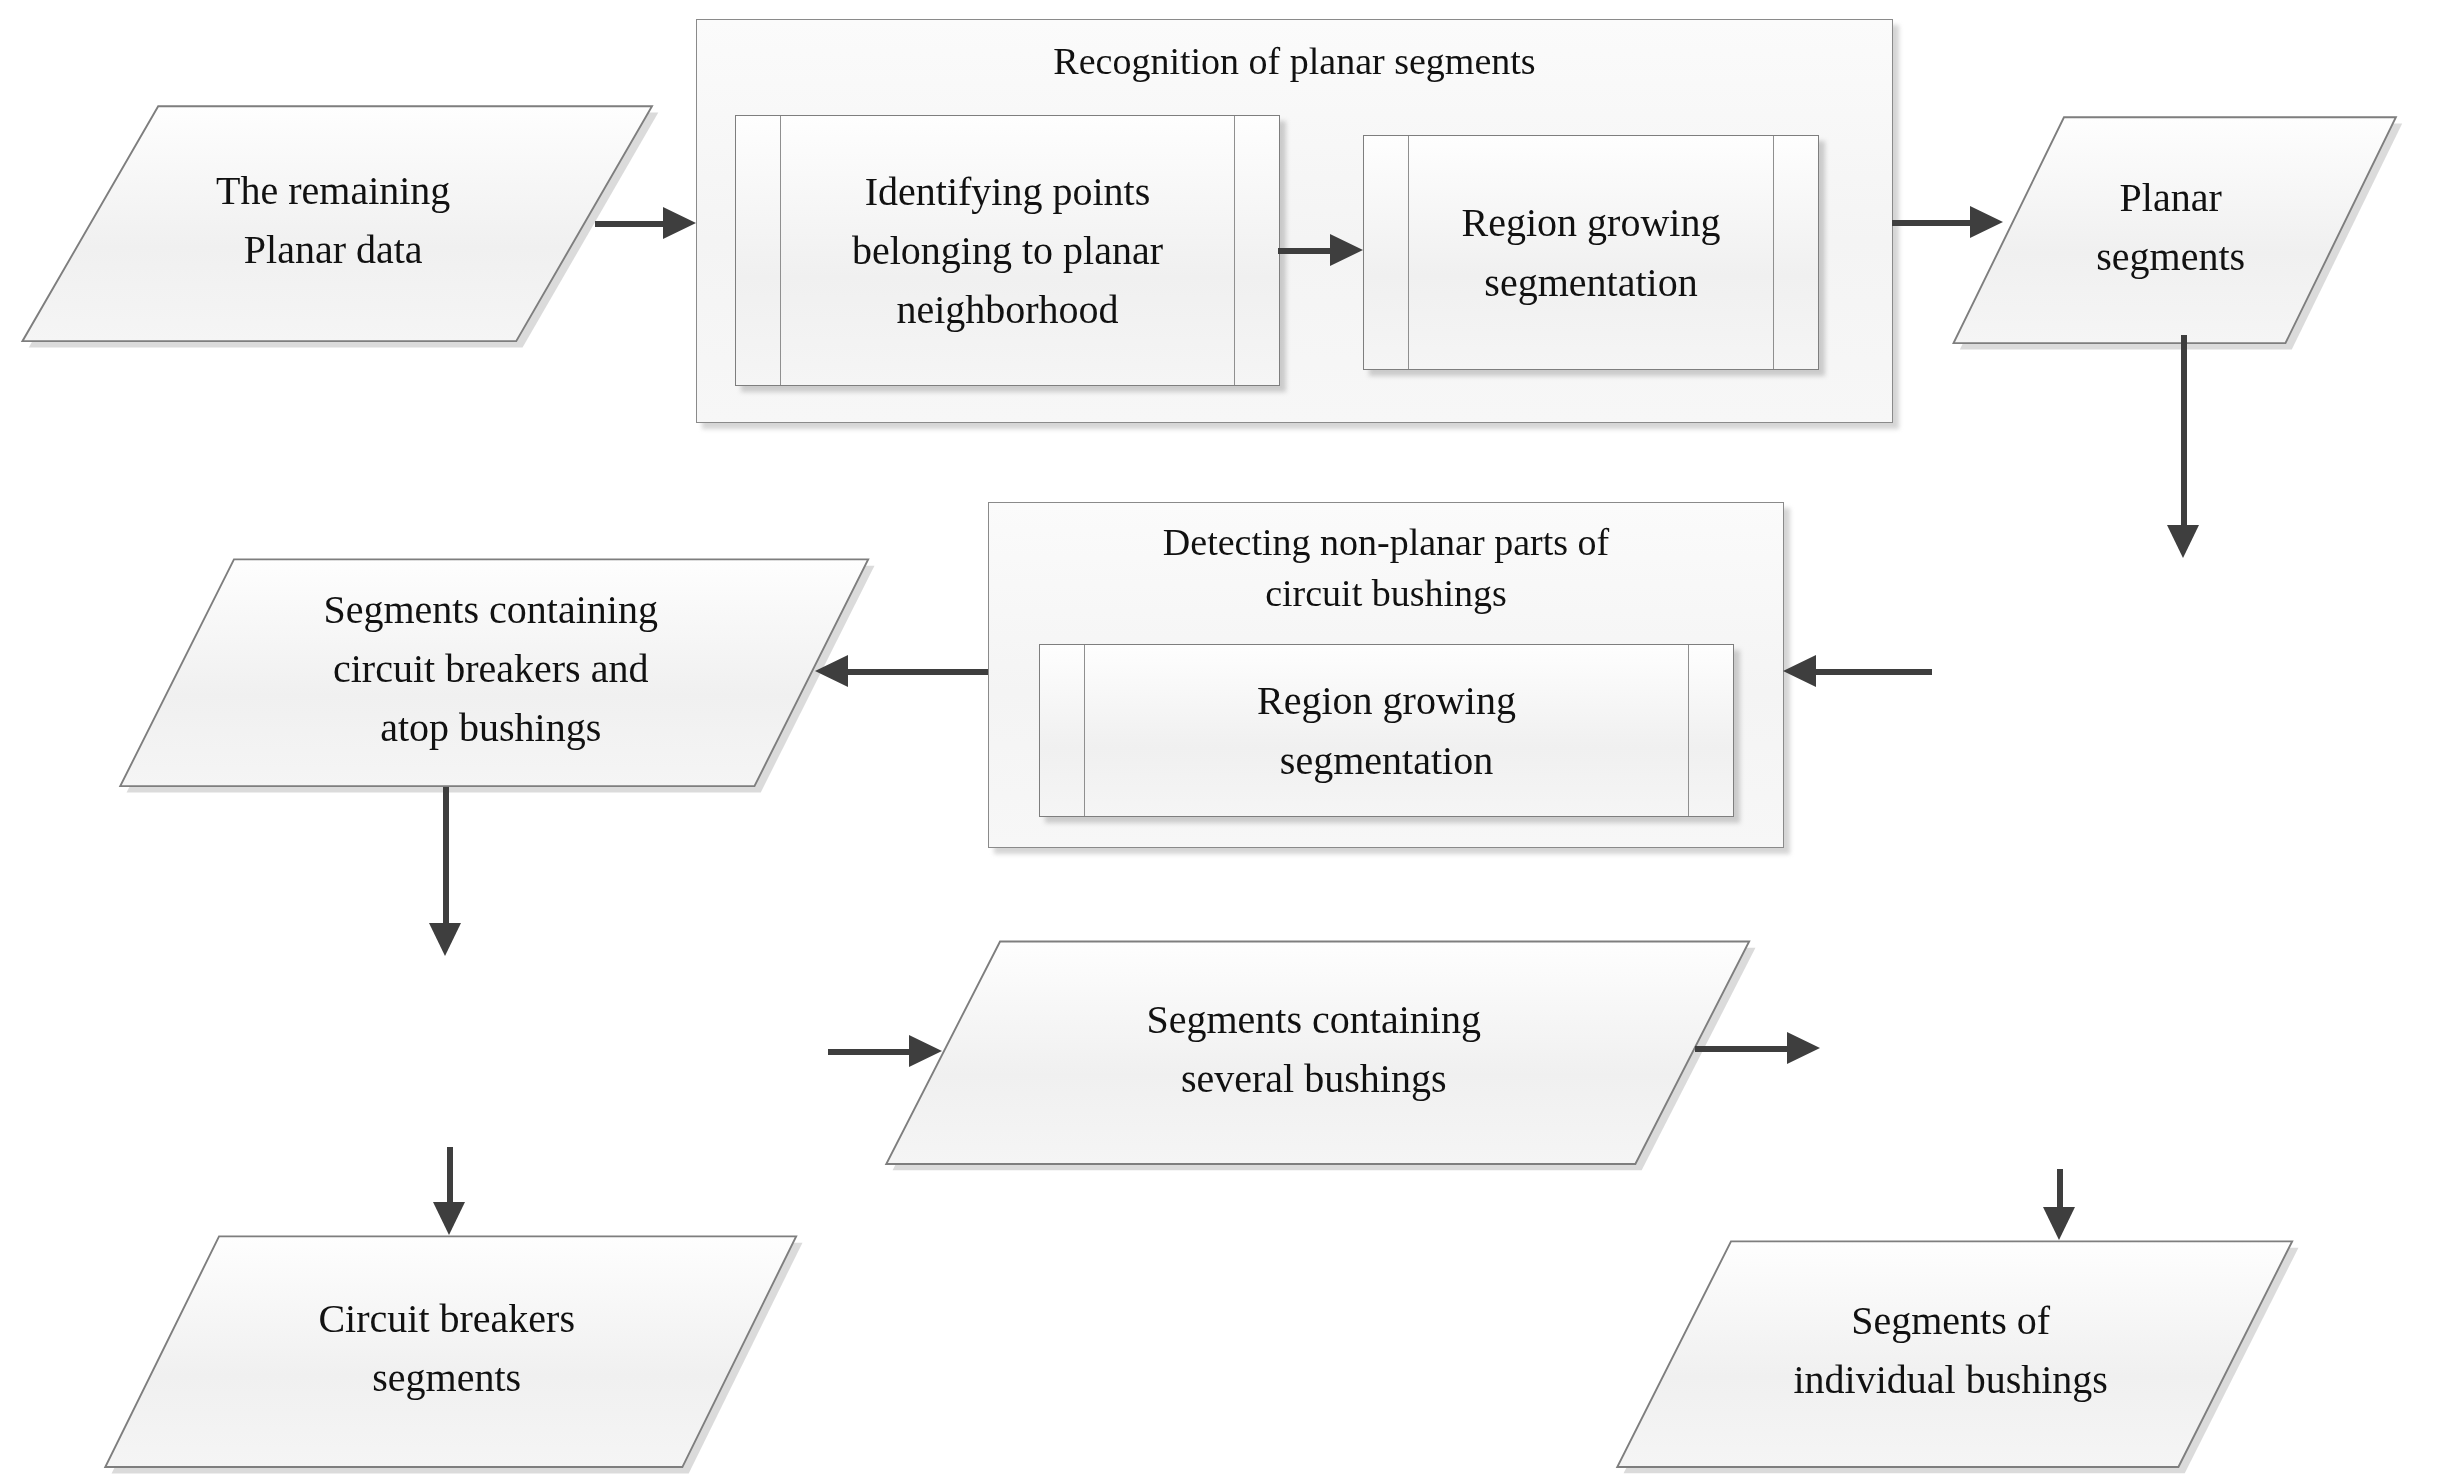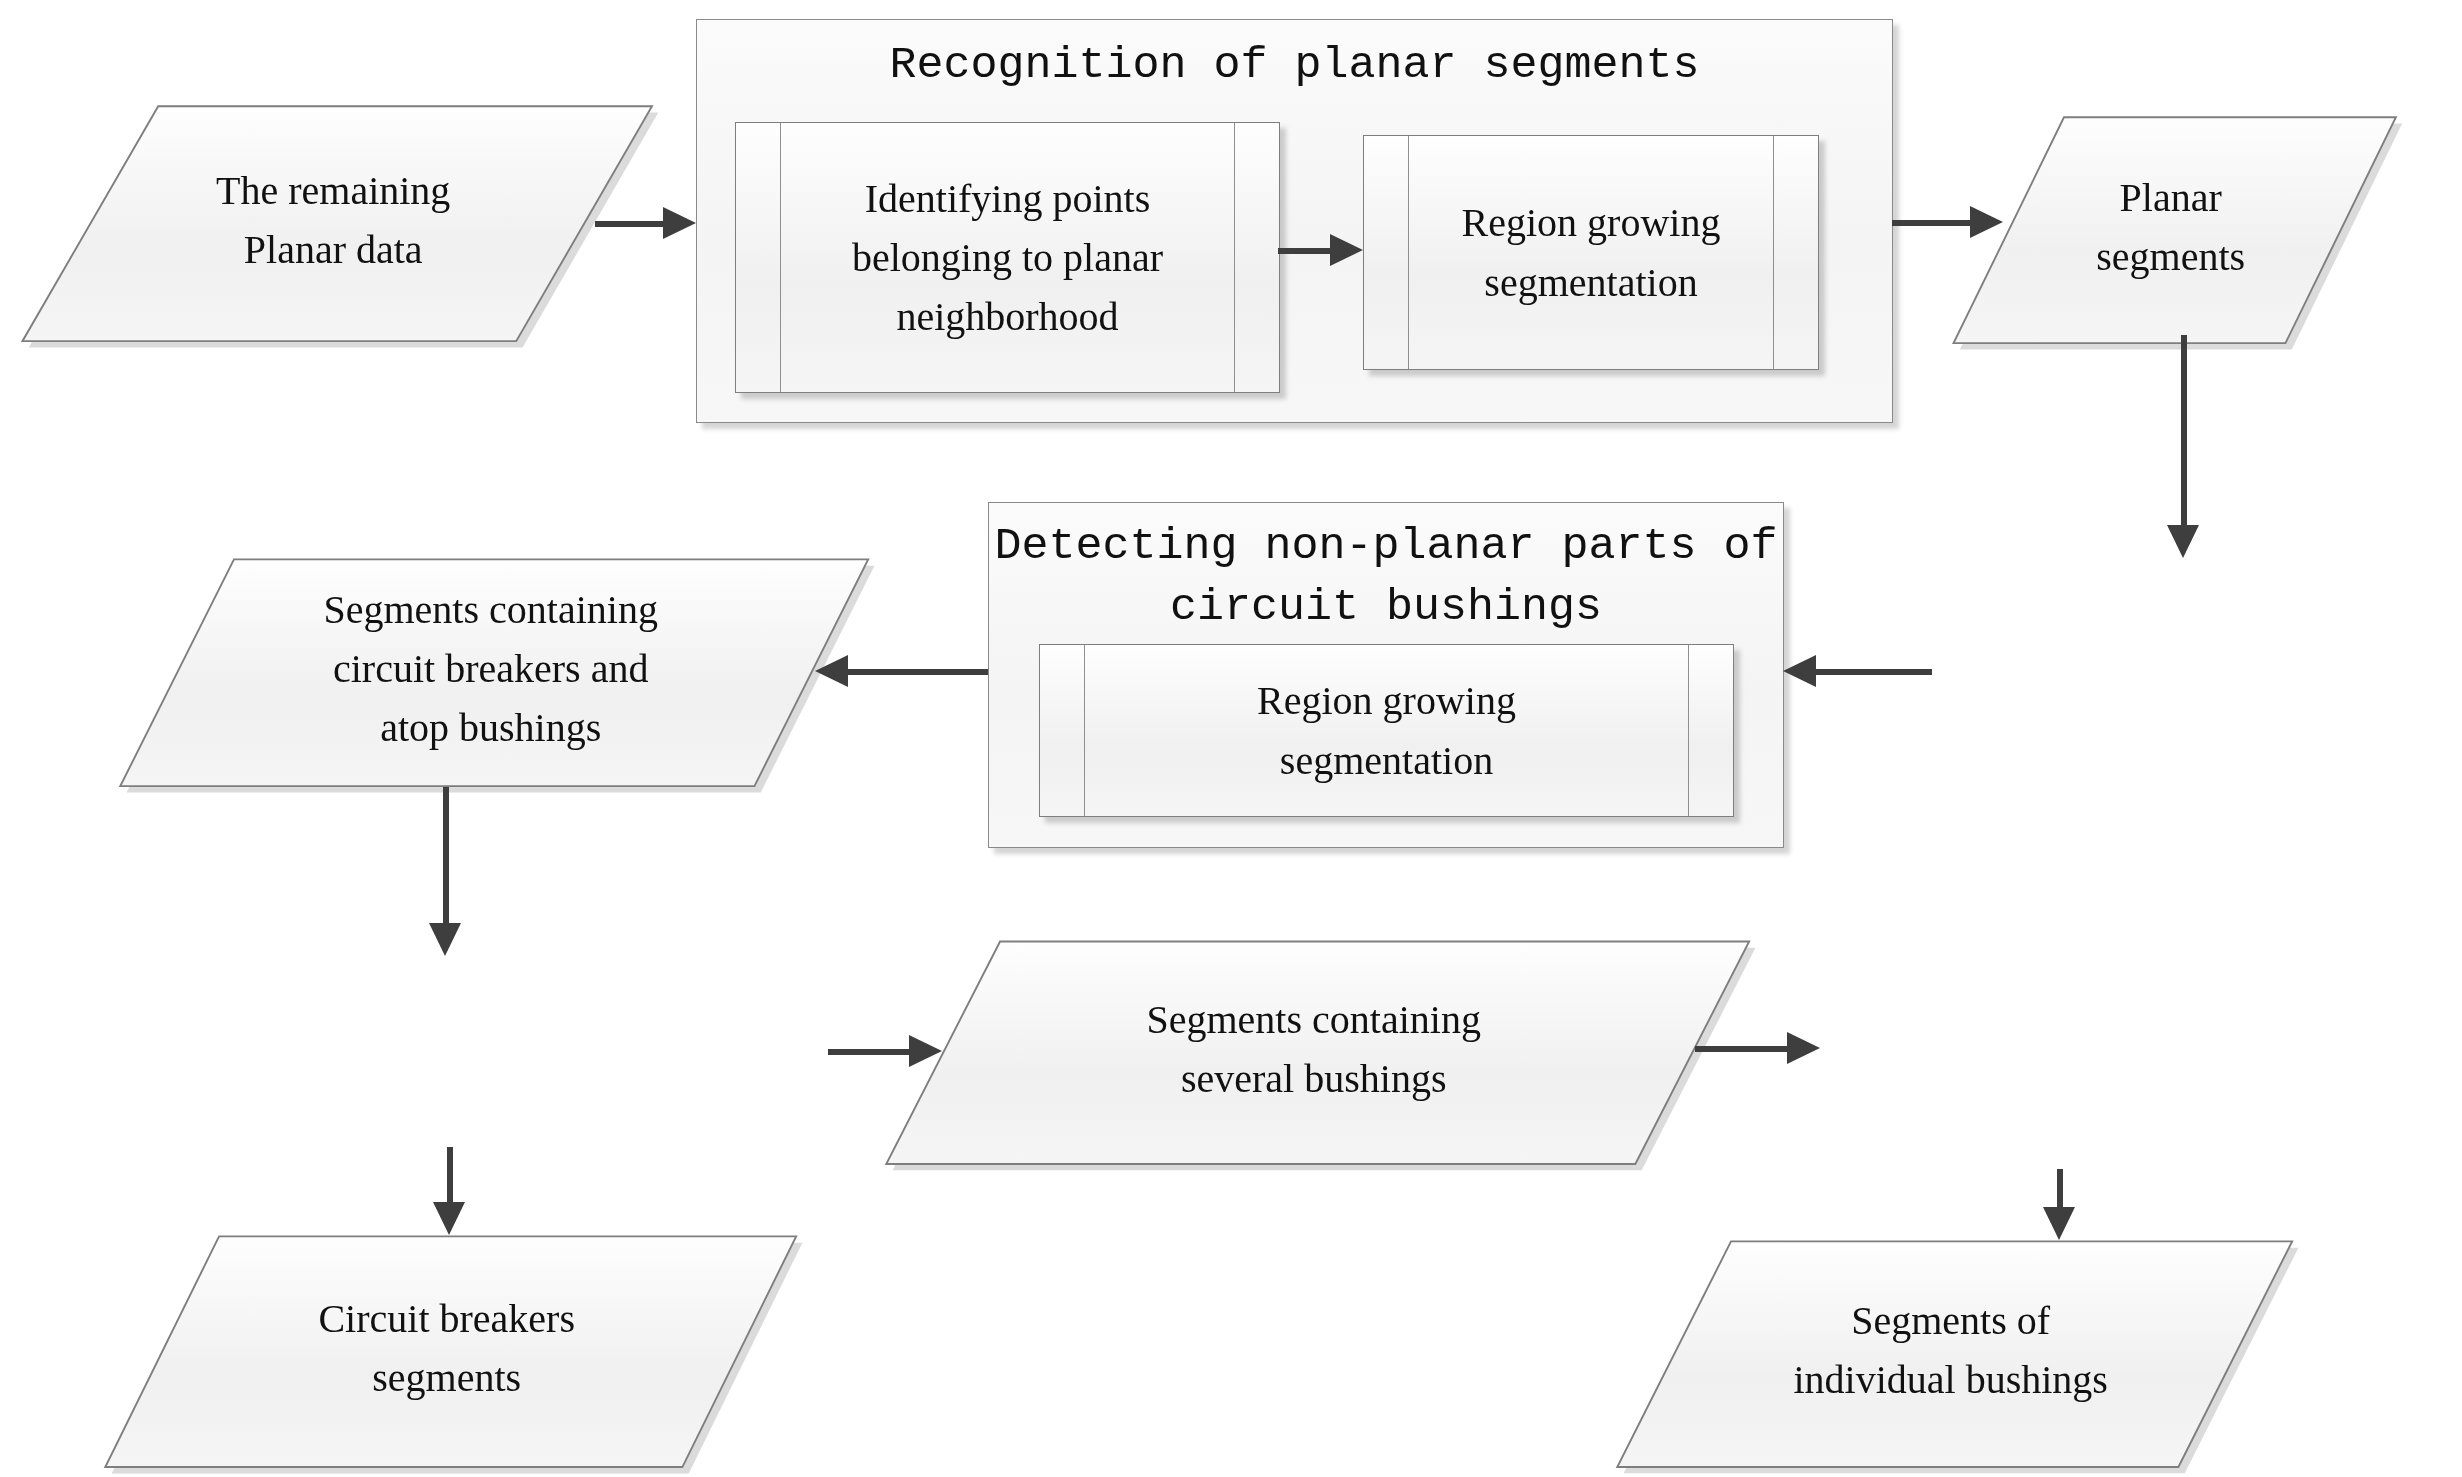--- a/index.html
+++ b/index.html
@@ -34,24 +34,23 @@
     background: linear-gradient(180deg, #fbfbfb 0%, #f4f4f4 55%, #f7f7f7 100%);
     border: 1.9px solid #8a8a8a;
     box-shadow: 6.3px 6.3px 4.4px rgba(150,150,150,0.40);
     z-index: 1;
   }
   .group-title {
     position: absolute;
     left: 0; right: 0;
     text-align: center;
     white-space: pre-line;
-    font-size: 45px;
+    font-size: 38px;
     line-height: 1.35;
     z-index: 2;
-    font-family: Liberation Mono, monospace;
   }
 
   
   .rect {
     position: absolute;
     background: linear-gradient(180deg, #fefefe 0%, #f1f1f1 60%, #f5f5f5 100%);
     border: 1.9px solid #7e7e7e;
     box-shadow: 6.3px 6.3px 4.4px rgba(150,150,150,0.45);
     z-index: 3;
   }
@@ -128,21 +127,21 @@
 
   <div class="para" style="left:21px; top:105px; width:632px; height:238px">
     <svg width="640" height="245" viewBox="0 0 1013 388">
       <polygon class="pshadow" points="227,12 1009,12 794,384 12,384"></polygon>
       <polygon class="pmain" points="217,2 999,2 784,374 2,374"></polygon>
     </svg>
     <div class="label">The remaining
 Planar data</div>
   </div>
 
-  <div class="subroutine" style="left:735px; top:122px; width:543px; height:269px">
+  <div class="subroutine" style="left:735px; top:115px; width:543px; height:269px">
     <div class="sidebar-line left"></div>
     <div class="sidebar-line right"></div>
     <div class="label">Identifying points
 belonging to planar
 neighborhood</div>
   </div>
 
   <div class="subroutine" style="left:1363px; top:135px; width:454px; height:233px">
     <div class="sidebar-line left"></div>
     <div class="sidebar-line right"></div>

